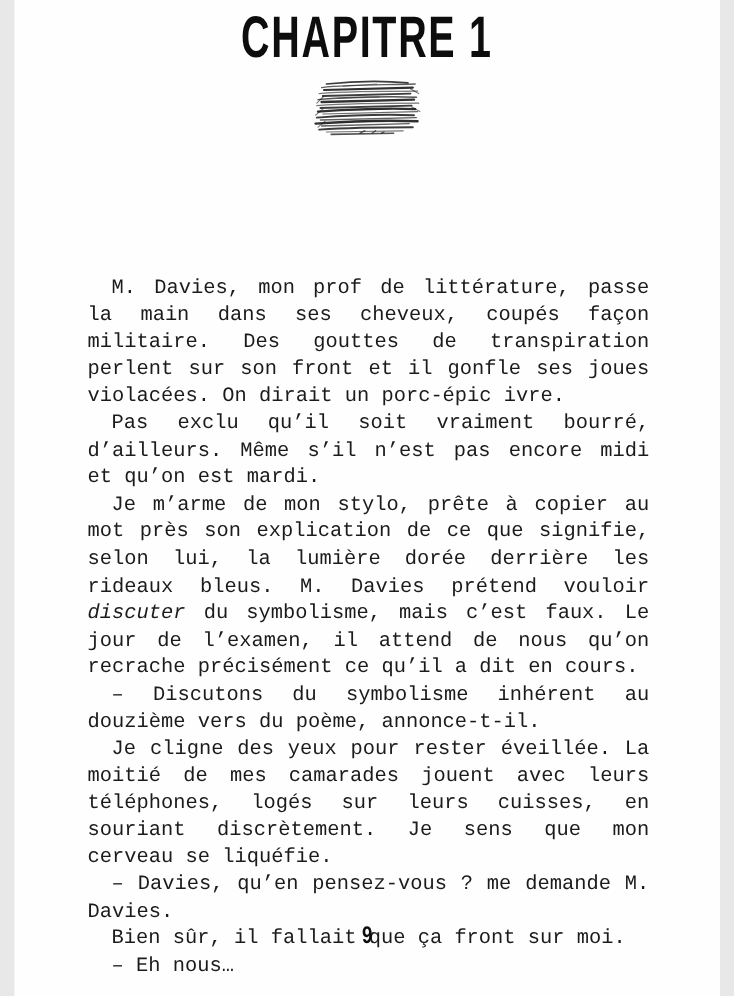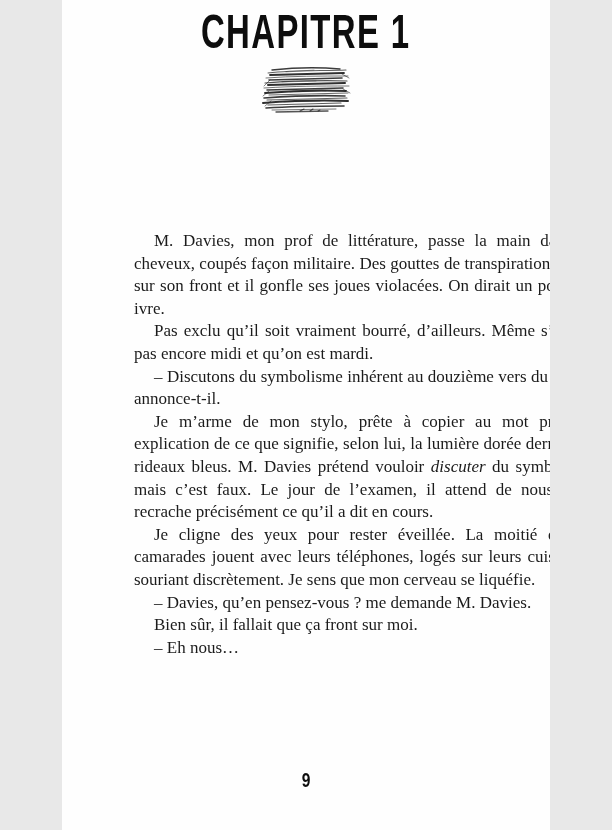--- a/index.html
+++ b/index.html
@@ -2,21 +2,21 @@
 <html lang="fr"><head>
 <meta charset="utf-8">
 <style>
   html, body { margin: 0; padding: 0; }
   body {
     background: #e8e8e8;
     font-family: "Liberation Serif", serif;
   }
   .page {
     position: relative;
-    width: 488px;
+    width: 588px;
     height: 830px;
     margin: 0 auto;
     background: #fefefe;
     color: #1b1b1b;
     overflow: hidden;
   }
   .chapter-header {
     position: absolute;
     top: 2px;
     left: 0;
@@ -39,22 +39,23 @@
     position: absolute;
     top: 64px;
     left: 0;
     right: 0;
     text-align: center;
   }
   .illustration-wrap svg { display: inline-block; }
   .body-text {
     position: absolute;
     top: 230px;
-    left: 72px;
+    left: 61px;
     width: 468px;
+    font-family: Liberation Mono, monospace;
   }
   .body-text p {
     margin: 0;
     font-size: 17px;
     line-height: 22.6px;
     text-align: justify;
     text-indent: 20px;
     color: #1b1b1b;
   }
   .body-text p .italic { font-style: italic; }
@@ -112,22 +113,22 @@
       <path d="M30 8 L58 6" stroke-width="0.8" opacity="0.45"></path>
       <path d="M26 18 L60 17" stroke-width="0.8" opacity="0.45"></path>
       <path d="M34 28 L70 27" stroke-width="0.8" opacity="0.45"></path>
       <path d="M28 38 L64 37" stroke-width="0.8" opacity="0.45"></path>
     </svg>
   </div>
 
   <div class="body-text">
     <p><span>M. Davies, mon prof de littérature, passe la main dans ses cheveux, coupés façon militaire. Des gouttes de transpiration perlent sur son front et il gonfle ses joues violacées. On dirait un porc-épic ivre.</span></p>
     <p><span>Pas exclu qu’il soit vraiment bourré, d’ailleurs. Même s’il n’est pas encore midi et qu’on est mardi.</span></p>
+    <p><span>Je m’arme de mon stylo, prête à copier au mot près son explication de ce que signifie, selon lui, la lumière dorée derrière les rideaux bleus. M. Davies prétend vouloir </span><span class="italic">discuter</span><span> du symbolisme, mais c’est faux. Le jour de l’examen, il attend de nous qu’on recrache précisément ce qu’il a dit en cours.</span></p>
     <p><span>– Discutons du symbolisme inhérent au douzième vers du poème, annonce-t-il.</span></p>
-    <p><span>Je m’arme de mon stylo, prête à copier au mot près son explication de ce que signifie, selon lui, la lumière dorée derrière les rideaux bleus. M. Davies prétend vouloir </span><span class="italic">discuter</span><span> du symbolisme, mais c’est faux. Le jour de l’examen, il attend de nous qu’on recrache précisément ce qu’il a dit en cours.</span></p>
     <p><span>Je cligne des yeux pour rester éveillée. La moitié de mes camarades jouent avec leurs téléphones, logés sur leurs cuisses, en souriant discrètement. Je sens que mon cerveau se liquéfie.</span></p>
     <p><span>– Davies, qu’en pensez-vous ? me demande M. Davies.</span></p>
     <p><span>Bien sûr, il fallait que ça front sur moi.</span></p>
     <p><span>– Eh nous…</span></p>
   </div>
 
   <div class="page-number">9</div>
 
 </div>
 

